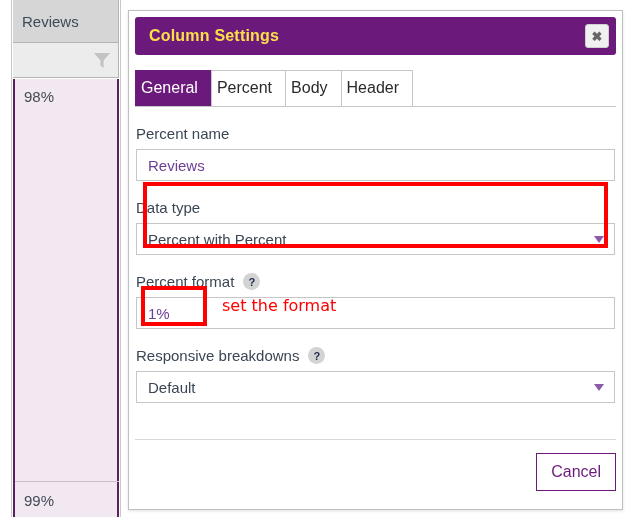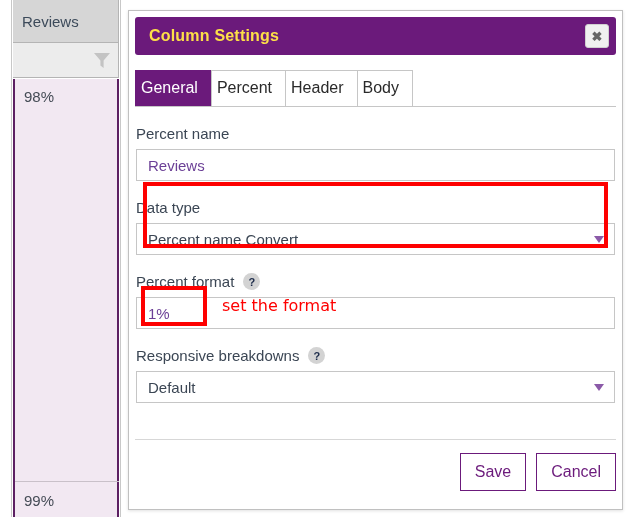--- a/index.html
+++ b/index.html
@@ -312,35 +312,35 @@
   <div class="dialog-inner">
 
     <div class="dialog-title-bar">
       <span class="dialog-title">Column Settings</span>
       <span class="close-button">✖</span>
     </div>
 
     <div class="tab-strip">
       <div class="tab active">General</div>
       <div class="tab">Percent</div>
+      <div class="tab">Body</div>
       <div class="tab">Header</div>
-      <div class="tab">Body</div>
     </div>
 
     <div class="form-area">
 
       <div class="field-group">
         <div class="field-label">Percent name</div>
         <input class="text-input" type="text" value="Reviews" style="">
       </div>
 
       <div class="field-group">
         <div class="field-label">Data type</div>
         <div class="select-box">
-          <span>Percent name Convert</span>
+          <span>Percent with Percent</span>
           <span class="select-caret"></span>
         </div>
       </div>
 
       <div class="field-group">
         <div class="field-label">
           <span>Percent format</span>
           <span class="help-icon">?</span>
         </div>
         <input class="text-input" type="text" value="1%" style="">
@@ -353,21 +353,20 @@
         </div>
         <div class="select-box">
           <span>Default</span>
           <span class="select-caret"></span>
         </div>
       </div>
 
     </div>
 
     <div class="dialog-footer">
-      <button class="dlg-button">Save</button>
       <button class="dlg-button">Cancel</button>
     </div>
 
   </div>
 </div>
 
 <div class="annot-box" id="annot-datatype"></div>
 <div class="annot-box" id="annot-percent"></div>
 <div class="annot-text">set the format</div>
 

